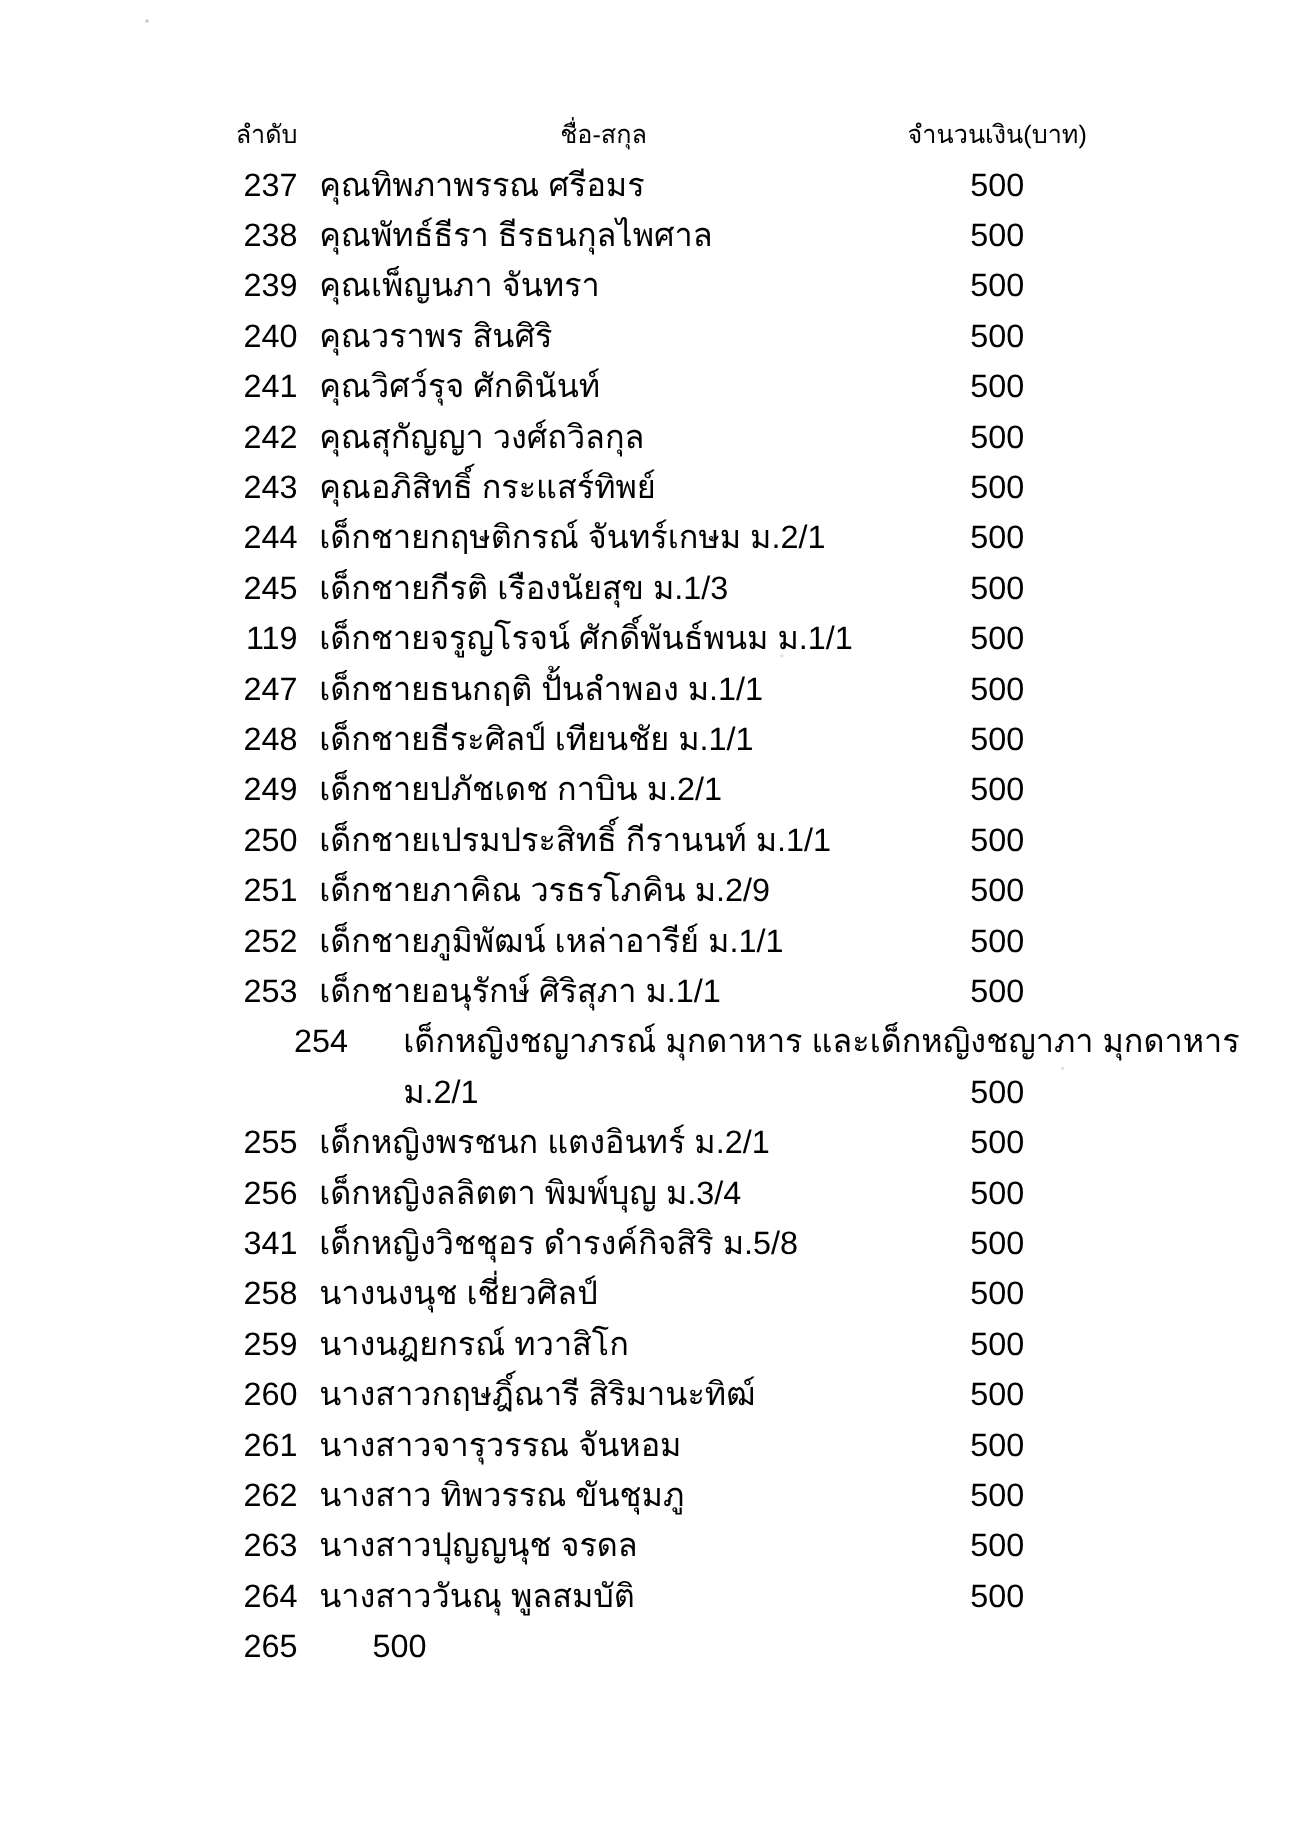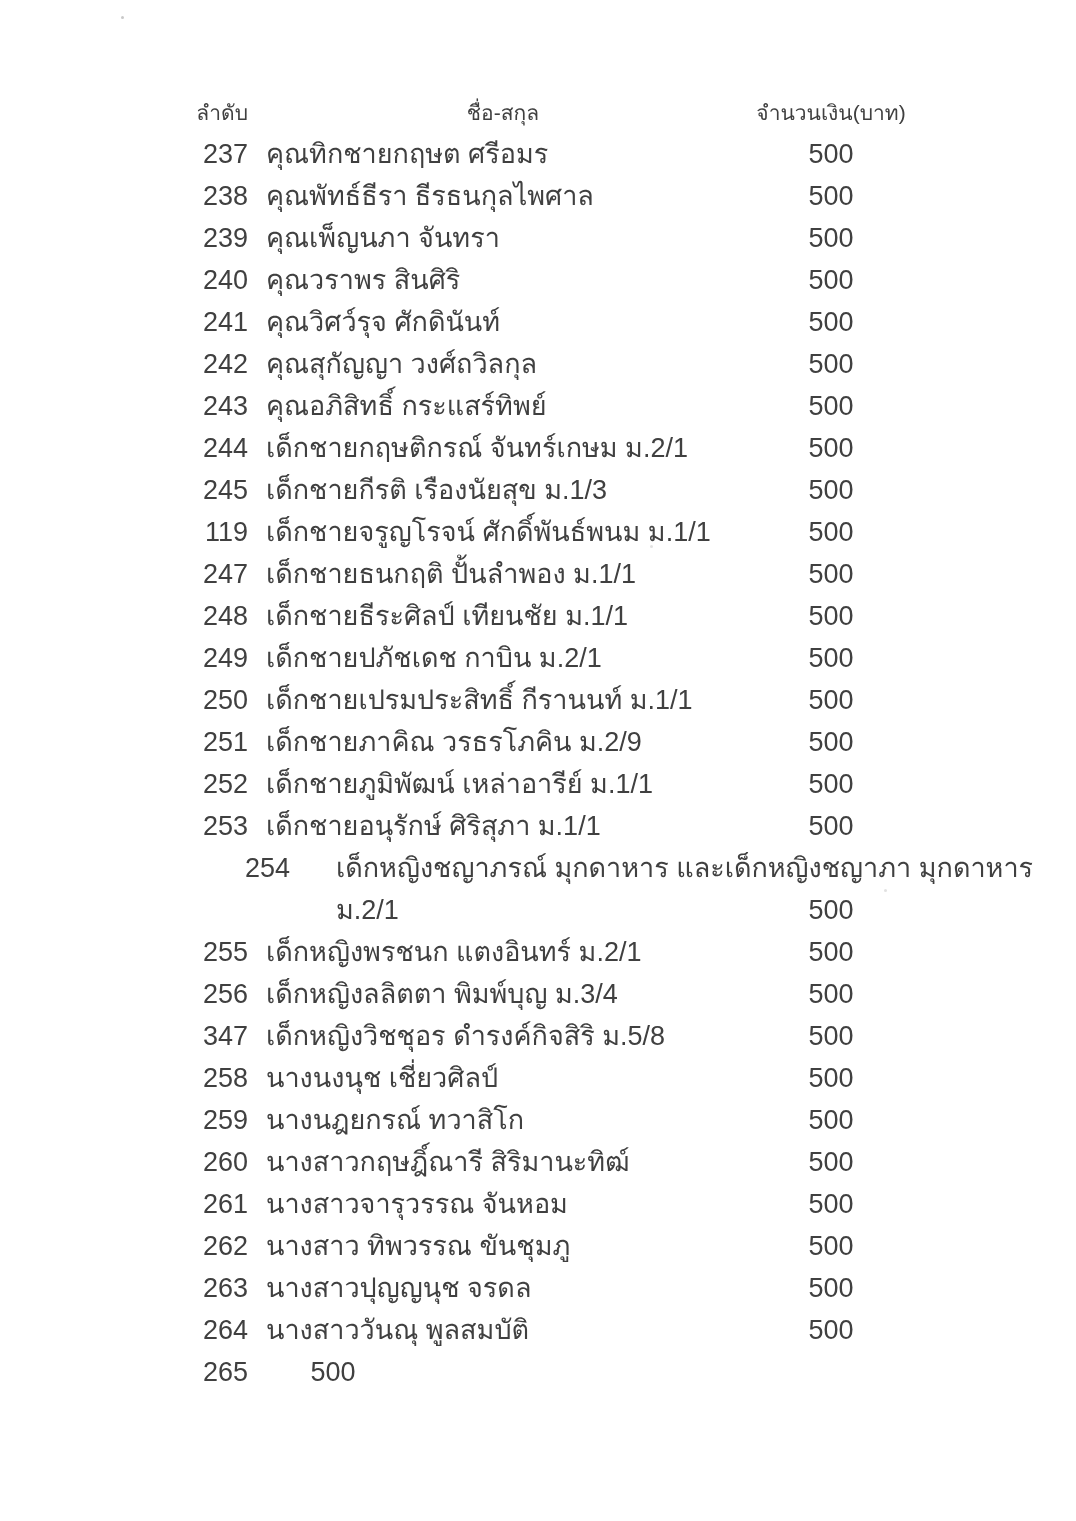--- a/index.html
+++ b/index.html
@@ -7,21 +7,21 @@
     padding: 0;
     background: #e8e8e8;
   }
   .page {
     position: relative;
     width: 1076px;
     height: 1521px;
     margin: 0 auto;
     background: #ffffff;
     font-family: "Liberation Sans", "DejaVu Sans", sans-serif;
-    color: #404040;
+    color: #000000;
     overflow: hidden;
     box-sizing: border-box;
   }
   .table {
     position: absolute;
     top: 92px;
     left: 0;
     right: 0;
     padding-right: 160px;
     box-sizing: border-box;
@@ -106,21 +106,21 @@
 
   <div class="table">
     <div class="row header-row">
       <div class="cell no">ลำดับ</div>
       <div class="cell name">ชื่อ-สกุล</div>
       <div class="cell amount">จำนวนเงิน(บาท)</div>
     </div>
     <div id="rows-container">
         <div class="row">
           <div class="cell no">237</div>
-          <div class="cell name">คุณทิกชายกฤษต ศรีอมร</div>
+          <div class="cell name">คุณทิพภาพรรณ ศรีอมร</div>
           <div class="cell amount">500</div>
         </div>
         <div class="row">
           <div class="cell no">238</div>
           <div class="cell name">คุณพัทธ์ธีรา ธีรธนกุลไพศาล</div>
           <div class="cell amount">500</div>
         </div>
         <div class="row">
           <div class="cell no">239</div>
           <div class="cell name">คุณเพ็ญนภา จันทรา</div>
@@ -208,21 +208,21 @@
           <div class="cell no">255</div>
           <div class="cell name">เด็กหญิงพรชนก แตงอินทร์ ม.2/1</div>
           <div class="cell amount">500</div>
         </div>
         <div class="row">
           <div class="cell no">256</div>
           <div class="cell name">เด็กหญิงลลิตตา พิมพ์บุญ ม.3/4</div>
           <div class="cell amount">500</div>
         </div>
         <div class="row">
-          <div class="cell no">347</div>
+          <div class="cell no">341</div>
           <div class="cell name">เด็กหญิงวิชชุอร ดำรงค์กิจสิริ ม.5/8</div>
           <div class="cell amount">500</div>
         </div>
         <div class="row">
           <div class="cell no">258</div>
           <div class="cell name">นางนงนุช เชี่ยวศิลป์</div>
           <div class="cell amount">500</div>
         </div>
         <div class="row">
           <div class="cell no">259</div>

